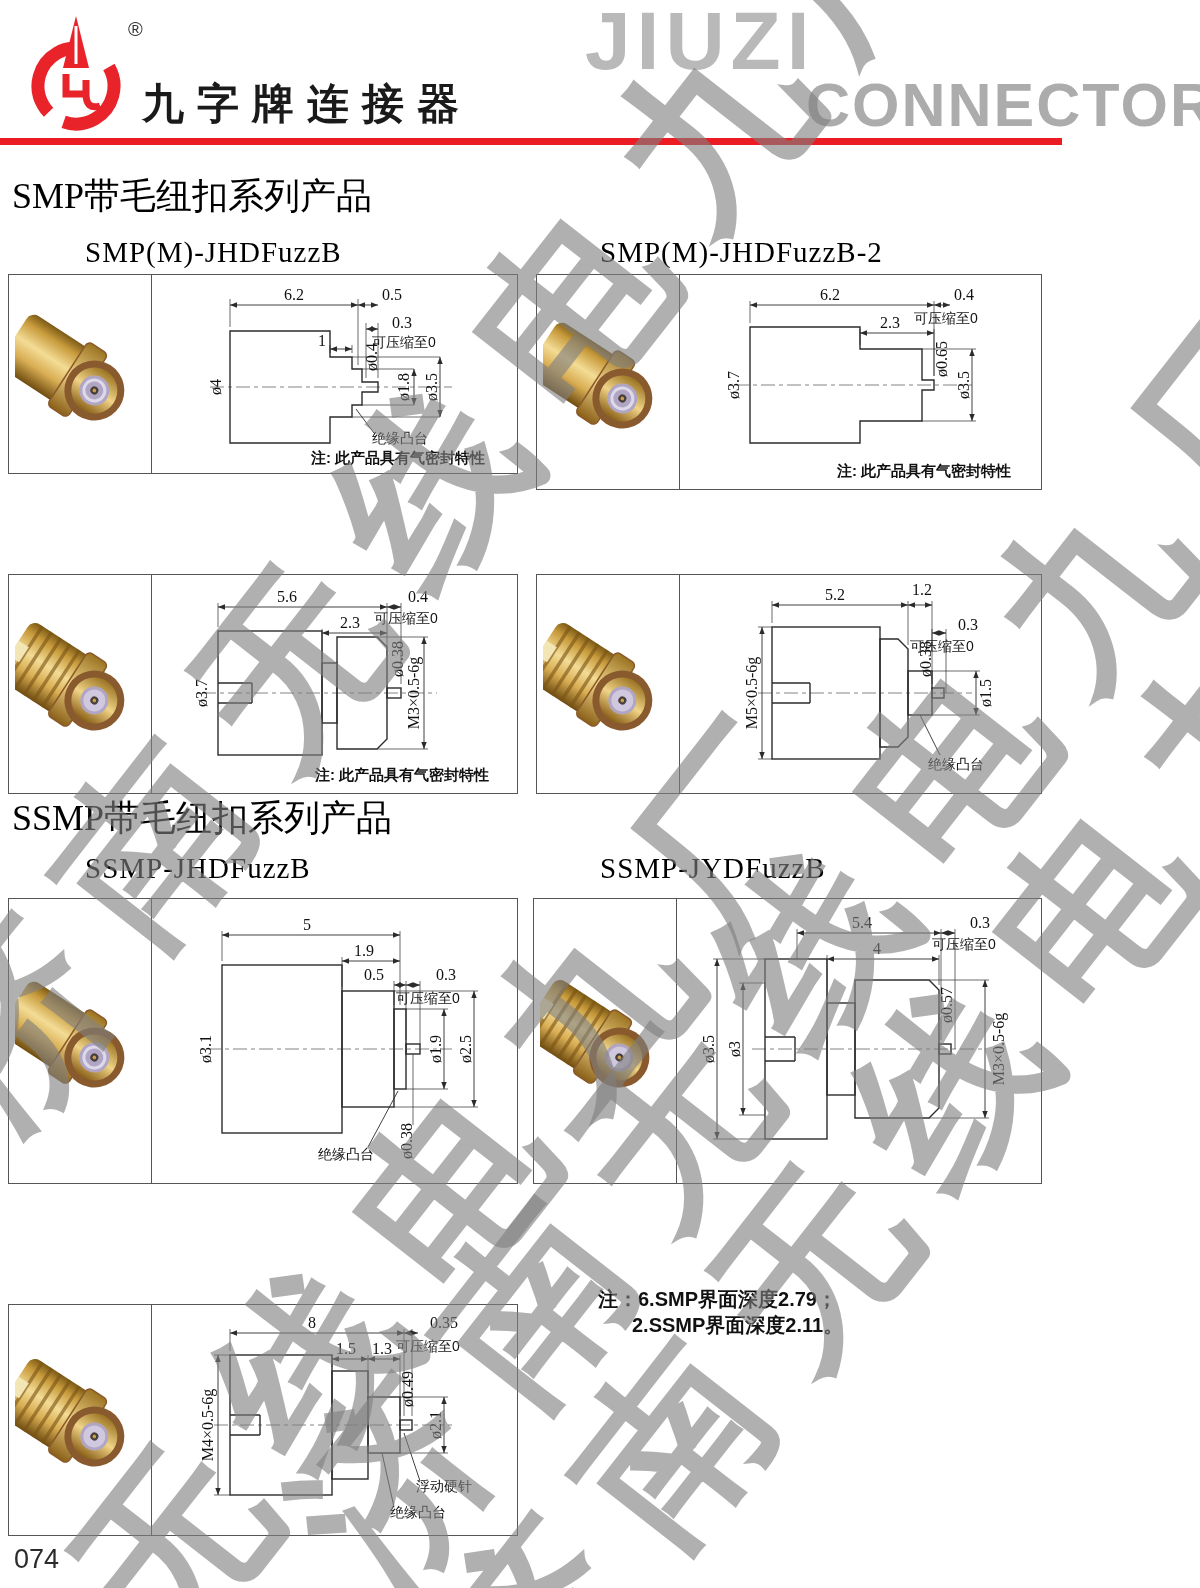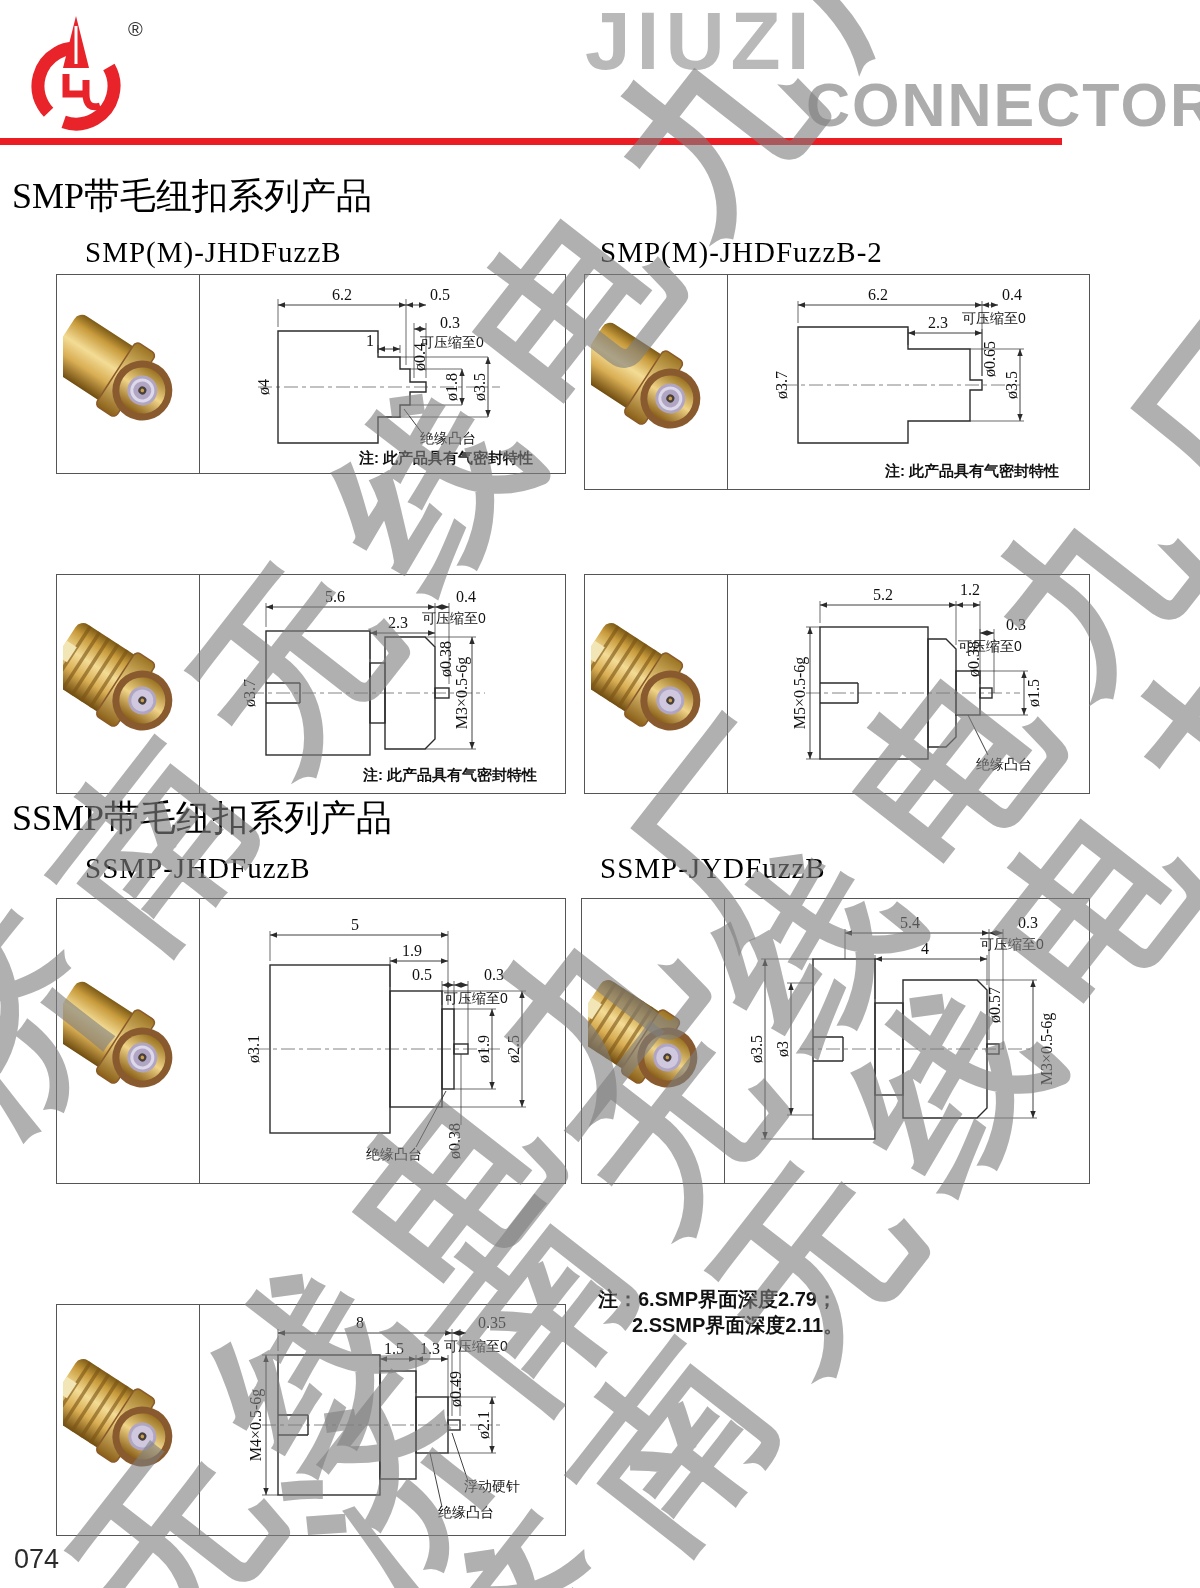--- a/index.html
+++ b/index.html
@@ -12,21 +12,21 @@
             letter-spacing:6px;color:#b9b9b9;white-space:nowrap;}
   .brand-en-bot{position:absolute;left:806px;top:70px;font-size:61px;font-weight:800;
             letter-spacing:2px;color:#acacac;white-space:nowrap;}
   .red-rule{position:absolute;left:0;top:138px;width:1062px;height:7px;background:#ec1c24;}
   
   .sec-title{position:absolute;font-family:"Liberation Serif","DejaVu Serif",serif;
              font-size:36px;color:#000;white-space:nowrap;}
   .prod-title{position:absolute;font-family:"Liberation Serif","DejaVu Serif",serif;
               font-size:29px;color:#000;letter-spacing:1px;white-space:nowrap;}
   
-  .pbox{position:absolute;border:1px solid #555;background:transparent;display:flex;margin-left:48px;}
+  .pbox{position:absolute;border:1px solid #555;background:transparent;display:flex;}
   .photo-cell{width:142px;border-right:1px solid #555;position:relative;flex:none;
               display:flex;align-items:center;justify-content:center;}
   .draw-cell{position:relative;flex:1;}
   .draw-cell svg.draw{position:absolute;left:0;top:0;}
   
   .dim{position:absolute;font-family:"Liberation Serif","DejaVu Serif",serif;font-size:16px;
        color:#111;white-space:nowrap;transform:translate(-50%,-50%);}
   .dim.vert{transform:translate(-50%,-50%) rotate(-90deg);}
   .cn{position:absolute;font-family:"Liberation Sans",sans-serif;font-weight:normal;font-size:14px;
       color:#111;white-space:nowrap;transform:translate(-50%,-50%);}
@@ -100,20 +100,21 @@
     </defs>
   </svg>
 
   <svg style="position:absolute;left:28px;top:12px" width="105" height="122" viewBox="0 0 105 122">
     <circle cx="48" cy="74" r="38" fill="none" stroke="#e8232a" stroke-width="13" stroke-dasharray="92 18 86 43" transform="rotate(-30 48 74)"></circle>
     <path d="M48,4 L61,56 L35,56 Z" fill="#e8232a"></path>
     <path d="M48,14 L48,52" stroke="#ffffff" stroke-width="3"></path>
     <path d="M38,62 v20 h20 v-14 M58,82 q0,16 14,12" fill="none" stroke="#e8232a" stroke-width="7"></path>
   </svg>
   <span style="position:absolute;left:128px;top:18px;font-size:20px;color:#333;">®</span>
+  <div class="brand-cn">九字牌连接器</div>
   <div class="brand-en-top">JIUZI</div>
   <div class="brand-en-bot">CONNECTOR</div>
   <div class="red-rule"></div>
 
   <div class="sec-title" style="left:12px;top:172px">SMP带毛纽扣系列产品</div>
   <div class="prod-title" style="left:85px;top:236px">SMP(M)-JHDFuzzB</div>
   <div class="prod-title" style="left:600px;top:236px">SMP(M)-JHDFuzzB-2</div>
 
   <div class="pbox" style="left:8px;top:274px;width:508px;height:198px">
     <div class="photo-cell">

